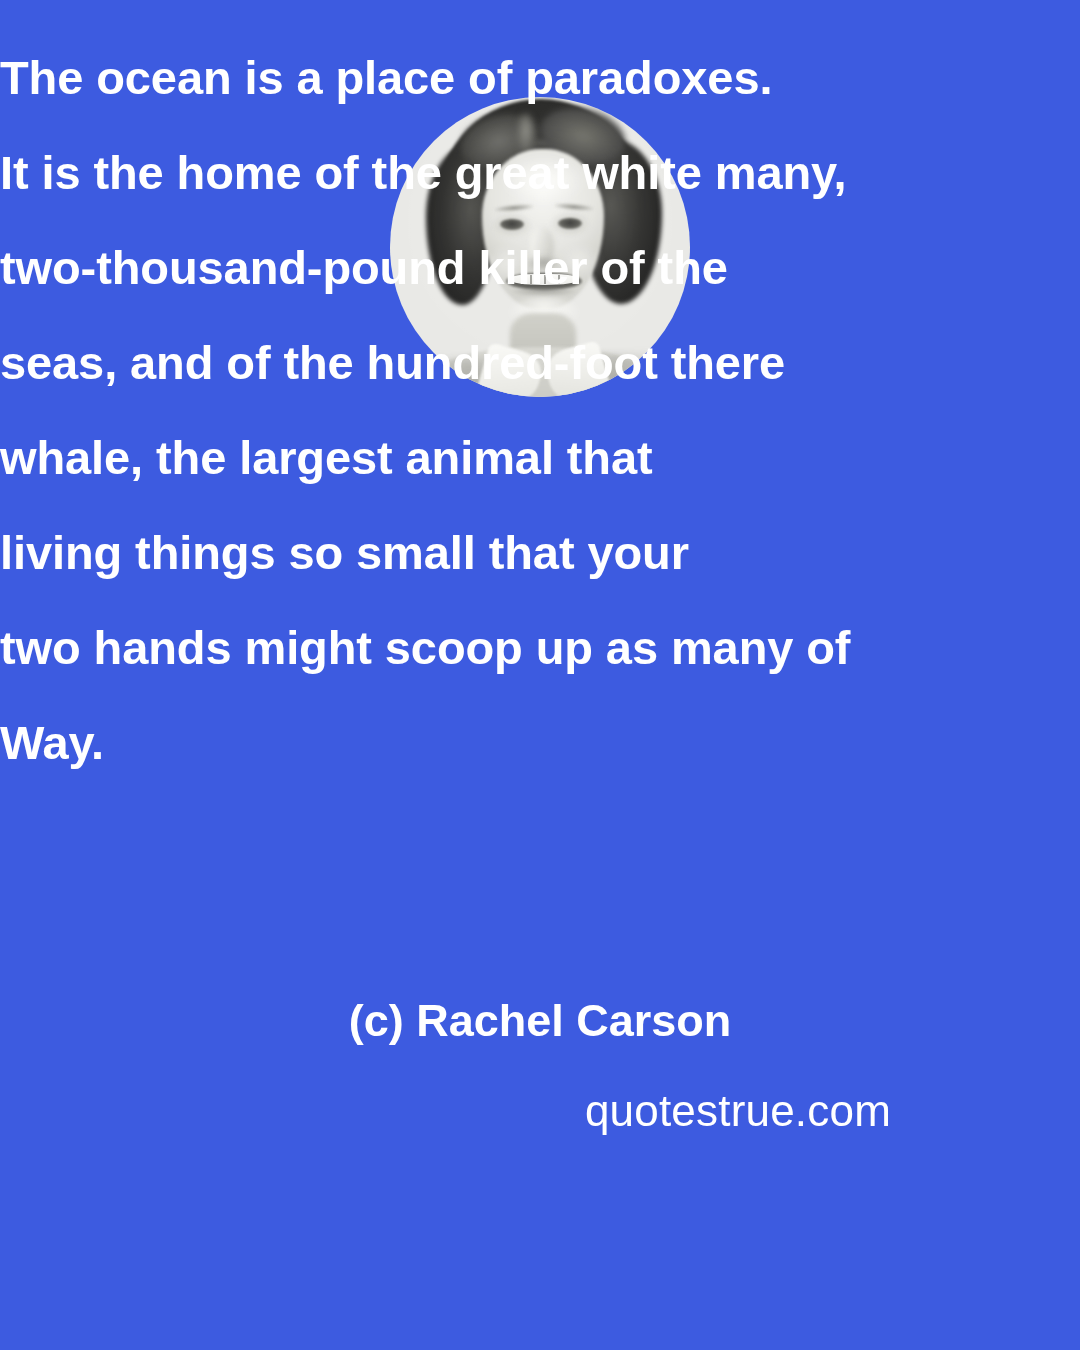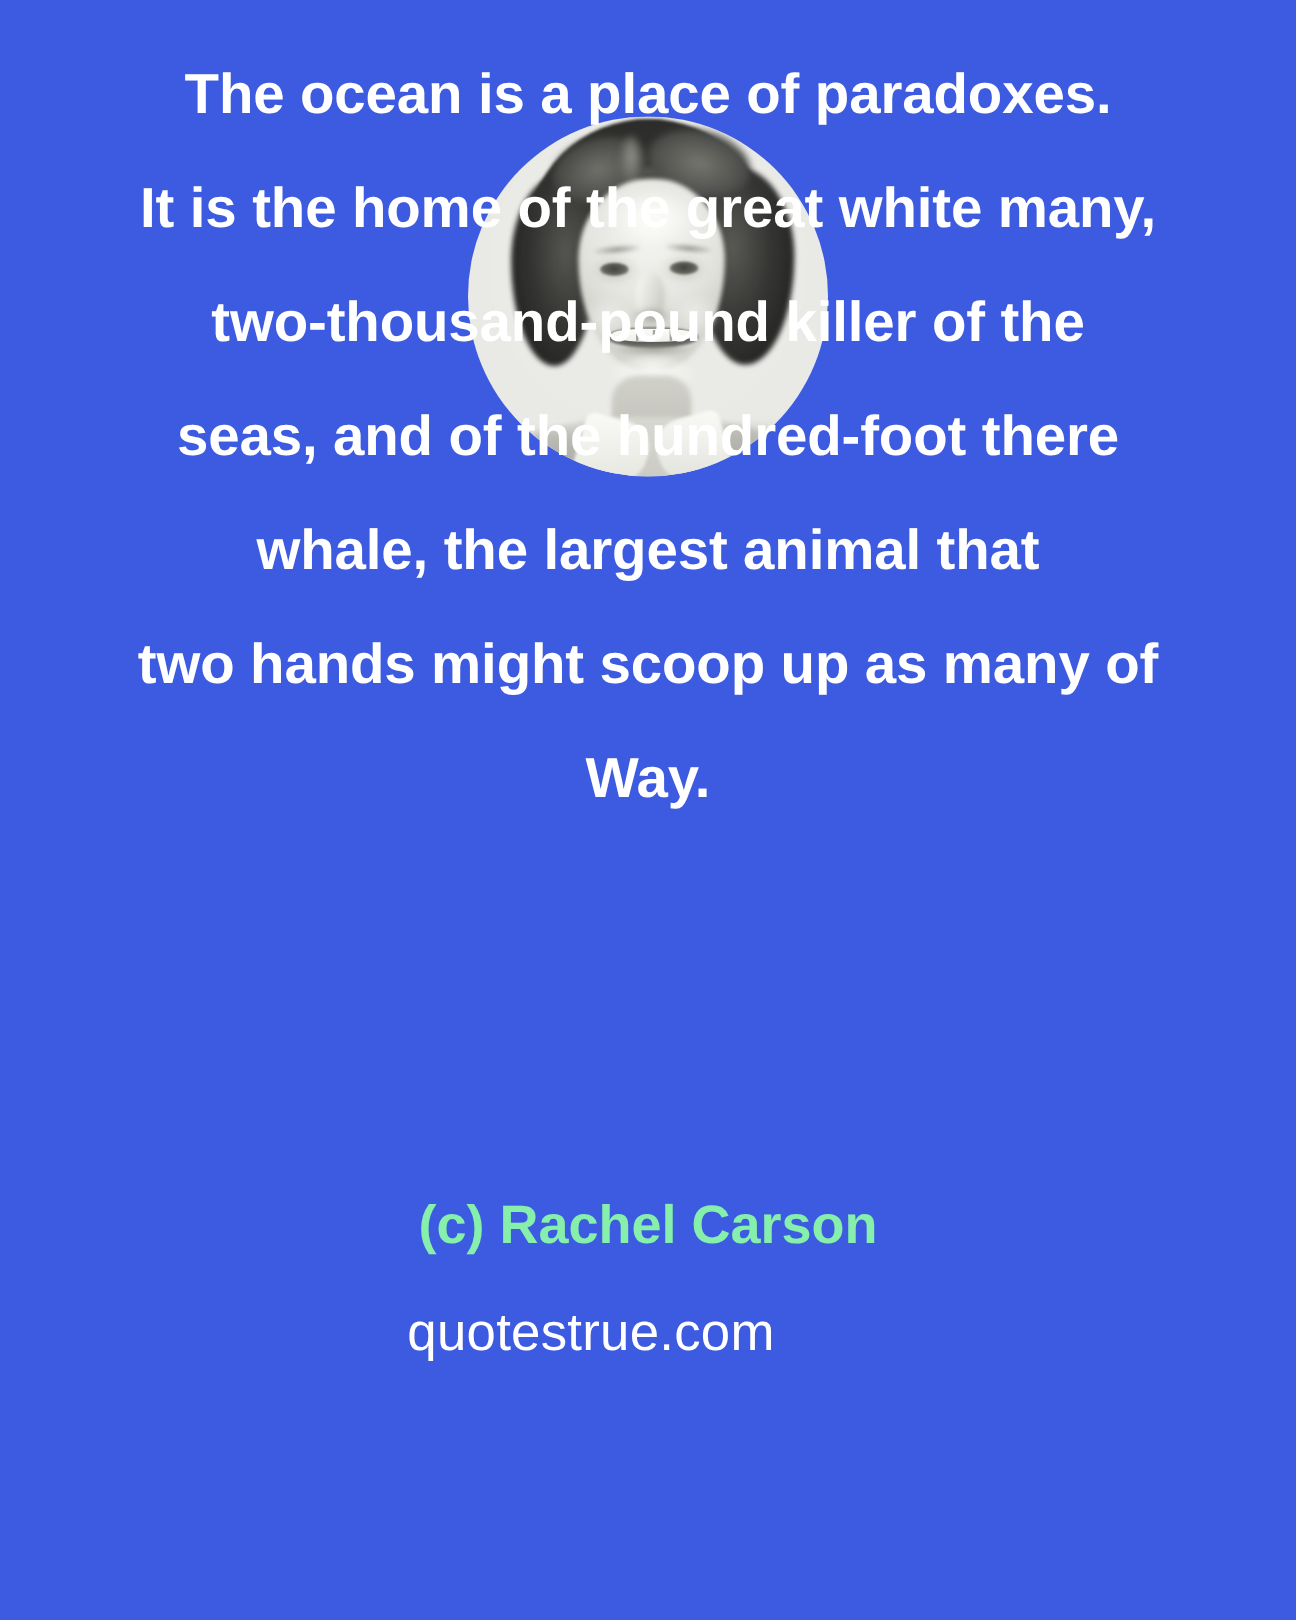--- a/index.html
+++ b/index.html
@@ -284,52 +284,51 @@
     padding-top: 30px;
     box-sizing: border-box;
   }
   .quote-line {
     color: #ffffff;
     font-family: "Liberation Sans", sans-serif;
     font-size: 47px;
     font-weight: 600;
     line-height: 95px;
     height: 95px;
-    text-align: center;
+    text-align: left;
     letter-spacing: -0.1px;
     white-space: nowrap;
   }
 
   #attribution {
     position: absolute;
     left: 0;
     top: 995px;
     width: 1080px;
     z-index: 5;
     text-align: center;
-    color: #86efac;
+    color: #ffffff;
     font-family: "Liberation Sans", sans-serif;
     font-size: 45px;
     font-weight: 700;
     letter-spacing: 0px;
   }
 
   #site {
     position: absolute;
     left: 0;
     top: 1086px;
     width: 891px;
     z-index: 5;
-    text-align: center;
+    text-align: right;
     color: #ffffff;
     font-family: "Liberation Sans", sans-serif;
     font-size: 44px;
     font-weight: 400;
     letter-spacing: 0.2px;
-    padding-left: 47px;
   }
 </style>
 </head>
 <body>
 
 <div id="card" style="background: rgb(61, 91, 224);">
 
   <div id="portrait-wrap">
     <div id="portrait-photo">
       <div class="hair-main"></div>
@@ -369,20 +368,21 @@
       <div class="photo-tone"></div>
     </div>
   </div>
 
   <div id="quote-block">
     <div class="quote-line">The ocean is a place of paradoxes.</div>
     <div class="quote-line">It is the home of the great white many,</div>
     <div class="quote-line">two-thousand-pound killer of the</div>
     <div class="quote-line">seas, and of the hundred-foot there</div>
     <div class="quote-line">whale, the largest animal that</div>
+    <div class="quote-line">living things so small that your</div>
     <div class="quote-line">two hands might scoop up as many of</div>
     <div class="quote-line">Way.</div>
   </div>
 
   <div id="attribution">(c) Rachel Carson</div>
 
   <div id="site">quotestrue.com</div>
 
 </div>
 

